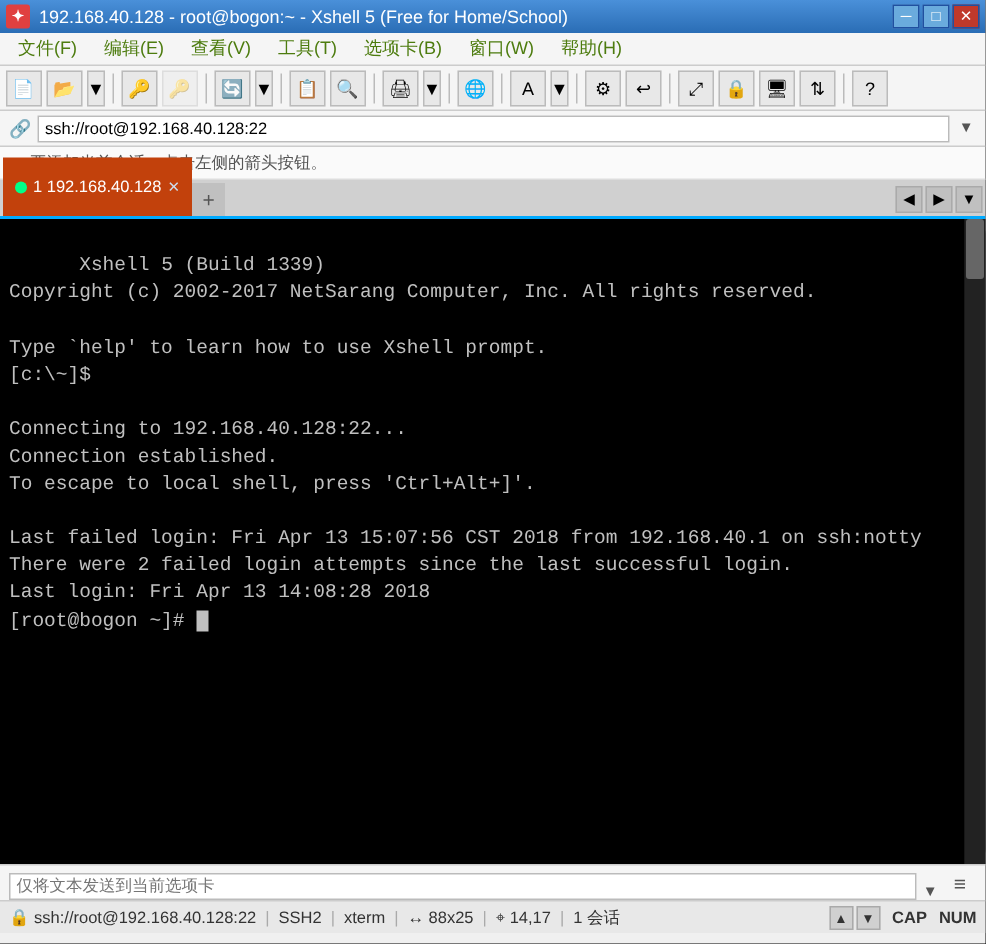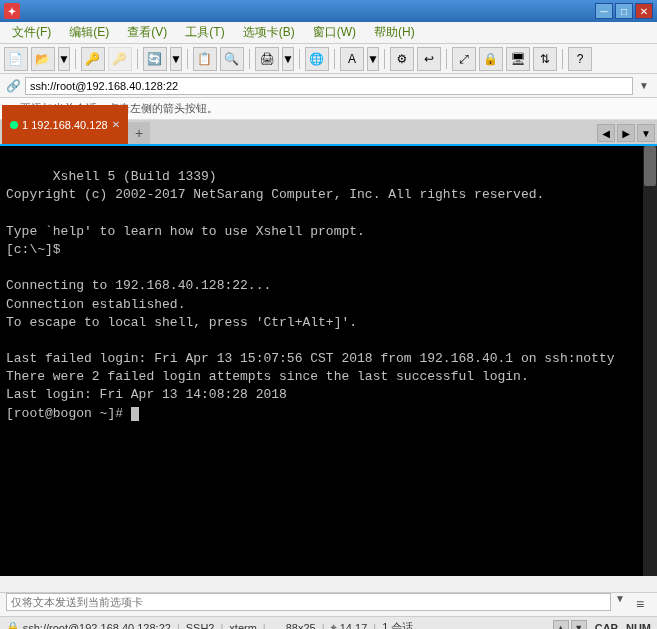--- a/index.html
+++ b/index.html
@@ -133,24 +133,23 @@
     }
     .scrollbar-track { flex: 1; background: #222; position: relative; }
     .scrollbar-thumb { position: absolute; top: 0; left: 1px; right: 1px; height: 40px; background: #666; border-radius: 2px; }
 
     
     .bottom-input-bar {
       background: #f5f5f5;
       border-top: 1px solid #ccc;
       height: 24px;
       display: flex;
-      align-items: flex-start;
+      align-items: flex-end;
       padding: 0 6px;
       gap: 4px;
-      margin-top: 16px;
     }
     .bottom-input { flex: 1; height: 18px; border: 1px solid #bbb; padding: 0 4px; font-size: 11px; background: white; }
     .bottom-dropdown { font-size: 10px; color: #555; cursor: pointer; }
     .bottom-menu-btn { width: 22px; height: 22px; display: flex; align-items: center; justify-content: center; cursor: pointer; font-size: 14px; color: #555; }
 
     
     .status-bar {
       background: #e8e8e8;
       border-top: 1px solid #ccc;
       height: 22px;
@@ -168,20 +167,21 @@
     .status-arr-btn { width: 16px; height: 16px; background: #d0d0d0; border: 1px solid #aaa; display: flex; align-items: center; justify-content: center; font-size: 9px; cursor: pointer; }
     .status-cap { font-weight: bold; color: #333; }
     .status-num { font-weight: bold; color: #333; }
   </style>
 </head>
 <body>
 
 <div class="title-bar">
   <div class="title-bar-left">
     <div class="title-bar-icon">✦</div>
+    <span class="title-bar-text">192.168.40.128 - root@bogon:~ - Xshell 5 (Free for Home/School)</span>
   </div>
   <div class="title-bar-controls">
     <div class="tb-btn">─</div>
     <div class="tb-btn">□</div>
     <div class="tb-btn close">✕</div>
   </div>
 </div>
 
 <div class="menu-bar">
   <span class="menu-item">文件(F)</span>

